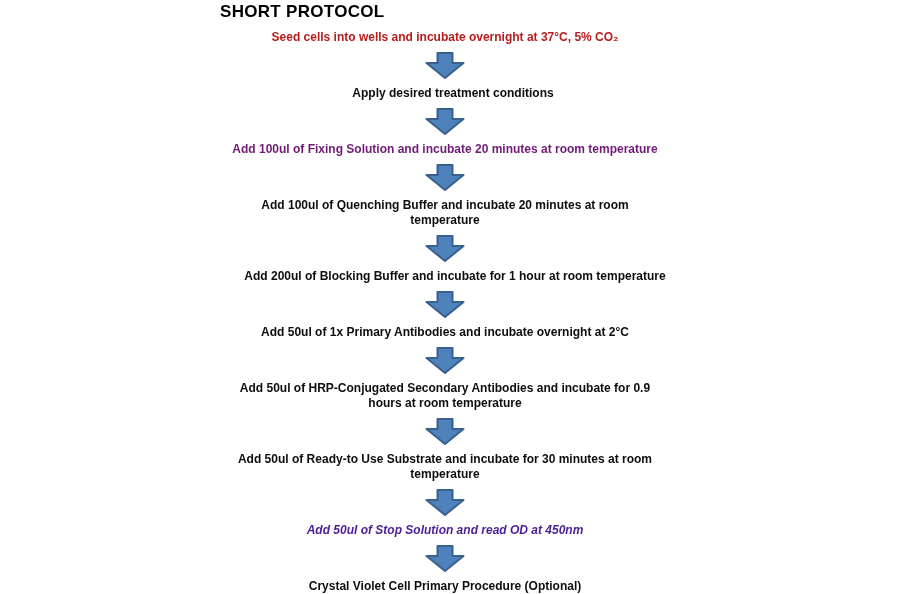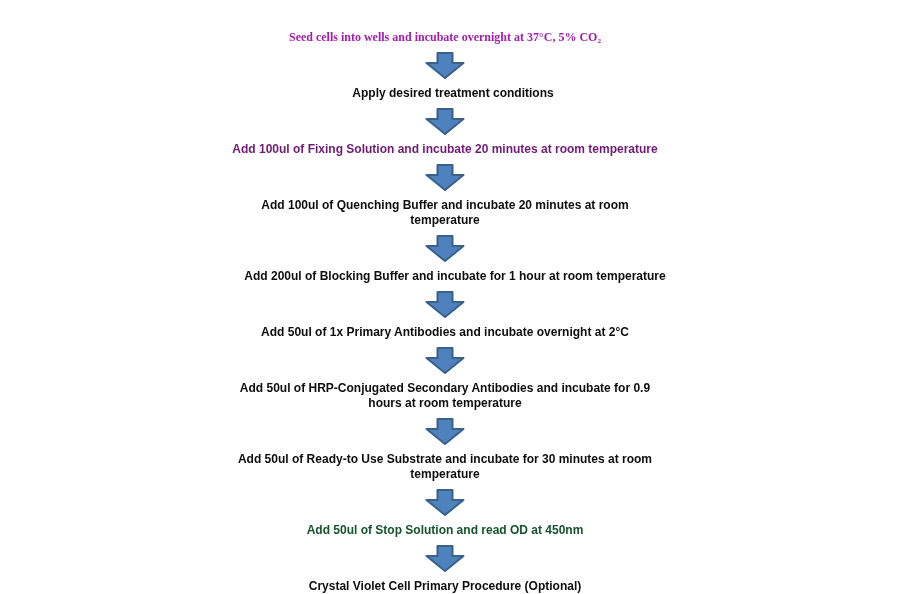--- a/index.html
+++ b/index.html
@@ -47,22 +47,23 @@
   }
   .arrow {
     display: block;
     flex: 0 0 auto;
   }
 </style>
 </head>
 <body>
 
 <div class="canvas">
+  <div class="title">SHORT PROTOCOL</div>
   <div class="flow">
-      <div class="step" style="color: #a21caf; font-family: Liberation Serif, serif;">
+      <div class="step" style="color: #b91c1c;">
         <div class="line">Seed cells into wells and incubate overnight at 37°C, 5% CO₂</div>
       </div>
       <svg class="arrow" width="40" height="27" viewBox="0 0 40 27">
         <path d="M12.5 1 H27.5 V11 H38.5 L20 26 L1.5 11 H12.5 Z" fill="#4F81BD" stroke="#38618C" stroke-width="2" stroke-linejoin="round"></path>
       </svg>
       <div class="step" style="color: rgb(13, 13, 13); margin-left: 16px;">
         <div class="line">Apply desired treatment conditions</div>
       </div>
       <svg class="arrow" width="40" height="27" viewBox="0 0 40 27">
         <path d="M12.5 1 H27.5 V11 H38.5 L20 26 L1.5 11 H12.5 Z" fill="#4F81BD" stroke="#38618C" stroke-width="2" stroke-linejoin="round"></path>
@@ -99,21 +100,21 @@
       <svg class="arrow" width="40" height="27" viewBox="0 0 40 27">
         <path d="M12.5 1 H27.5 V11 H38.5 L20 26 L1.5 11 H12.5 Z" fill="#4F81BD" stroke="#38618C" stroke-width="2" stroke-linejoin="round"></path>
       </svg>
       <div class="step" style="color: rgb(13, 13, 13);">
         <div class="line">Add 50ul of Ready-to Use Substrate and incubate for 30 minutes at room</div>
         <div class="line">temperature</div>
       </div>
       <svg class="arrow" width="40" height="27" viewBox="0 0 40 27">
         <path d="M12.5 1 H27.5 V11 H38.5 L20 26 L1.5 11 H12.5 Z" fill="#4F81BD" stroke="#38618C" stroke-width="2" stroke-linejoin="round"></path>
       </svg>
-      <div class="step" style="color: #14532d;">
+      <div class="step" style="color: #4c1d95; font-style: italic;">
         <div class="line">Add 50ul of Stop Solution and read OD at 450nm</div>
       </div>
       <svg class="arrow" width="40" height="27" viewBox="0 0 40 27">
         <path d="M12.5 1 H27.5 V11 H38.5 L20 26 L1.5 11 H12.5 Z" fill="#4F81BD" stroke="#38618C" stroke-width="2" stroke-linejoin="round"></path>
       </svg>
       <div class="step" style="color: rgb(13, 13, 13);">
         <div class="line">Crystal Violet Cell Primary Procedure (Optional)</div>
       </div>
     </div>
 </div>

